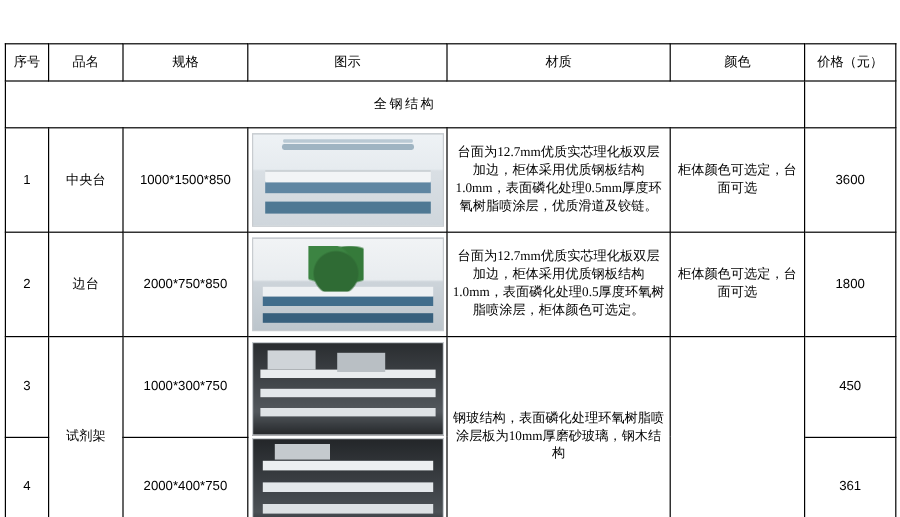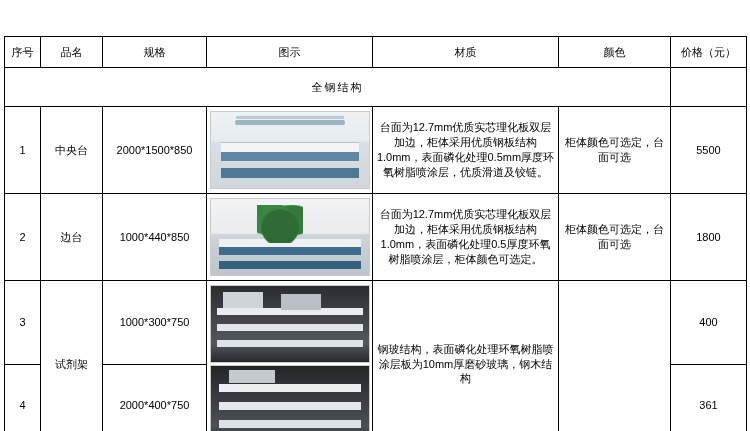--- a/index.html
+++ b/index.html
@@ -57,20 +57,21 @@
     font-size: 17px;
     font-weight: bold;
     letter-spacing: 2px;
   }
   .mat-cell {
     text-align: justify;
     text-align-last: center;
     font-size: 10.5px;
     padding: 4px 8px;
     line-height: 1.5;
+    font-family: Liberation Serif, serif;
   }
   .color-cell {
     font-size: 10.5px;
     padding: 3px 6px;
     line-height: 1.5;
   }
   .price-cell {
     font-size: 11px;
   }
   .spec-cell { font-size: 11px; }
@@ -196,52 +197,52 @@
     <tbody>
 
       <tr class="section-row">
         <td colspan="6" class="section-title">全钢结构</td>
         <td></td>
       </tr>
 
       <tr>
         <td>1</td>
         <td>中央台</td>
-        <td class="spec-cell">2000*1500*850</td>
+        <td class="spec-cell">1000*1500*850</td>
         <td class="cell-pad-0">
           <div class="photo p1"></div>
         </td>
         <td class="mat-cell">台面为12.7mm优质实芯理化板双层加边，柜体采用优质钢板结构1.0mm，表面磷化处理0.5mm厚度环氧树脂喷涂层，优质滑道及铰链。</td>
         <td class="color-cell">柜体颜色可选定，台面可选</td>
-        <td class="price-cell">5500</td>
+        <td class="price-cell">3600</td>
       </tr>
 
       <tr>
         <td>2</td>
         <td>边台</td>
-        <td class="spec-cell">1000*440*850</td>
+        <td class="spec-cell">2000*750*850</td>
         <td class="cell-pad-0">
           <div class="photo p2"></div>
         </td>
         <td class="mat-cell">台面为12.7mm优质实芯理化板双层加边，柜体采用优质钢板结构1.0mm，表面磷化处理0.5厚度环氧树脂喷涂层，柜体颜色可选定。</td>
         <td class="color-cell">柜体颜色可选定，台面可选</td>
         <td class="price-cell">1800</td>
       </tr>
 
       <tr>
         <td>3</td>
         <td rowspan="2">试剂架</td>
         <td class="spec-cell">1000*300*750</td>
         <td class="cell-pad-0" rowspan="2">
           <div class="photo p3"></div>
           <div class="photo p4"></div>
         </td>
         <td class="mat-cell" rowspan="2">钢玻结构，表面磷化处理环氧树脂喷涂层板为10mm厚磨砂玻璃，钢木结构</td>
         <td class="color-cell" rowspan="2"></td>
-        <td class="price-cell">400</td>
+        <td class="price-cell">450</td>
       </tr>
 
       <tr>
         <td>4</td>
         <td class="spec-cell">2000*400*750</td>
         <td class="price-cell">361</td>
       </tr>
 
       <tr class="section-row">
         <td colspan="6" class="section-title">钢木结构</td>

